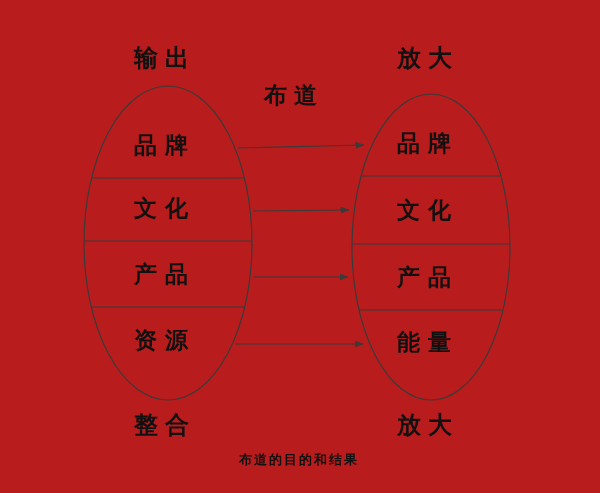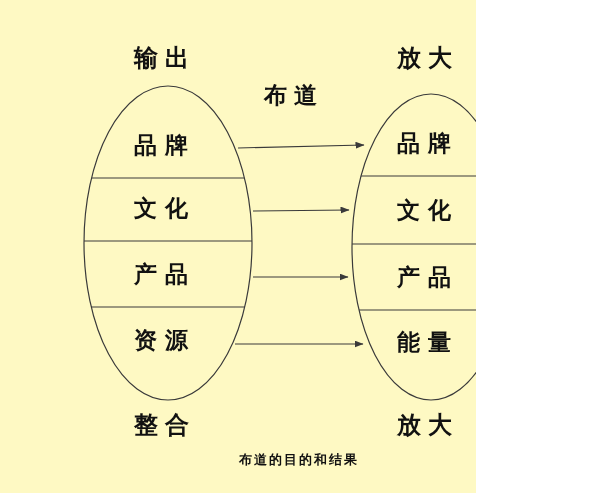--- a/index.html
+++ b/index.html
@@ -2,23 +2,23 @@
 <html><head>
 <meta charset="utf-8">
 <style>
   html, body {
     margin: 0;
     padding: 0;
     background: #ffffff;
   }
   .canvas {
     position: relative;
-    width: 476px;
+    width: 600px;
     height: 493px;
-    background: #fef9c3;
+    background: #b91c1c;
     overflow: hidden;
     font-family: "DejaVu Sans", sans-serif;
   }
   svg text {
     font-family: "DejaVu Sans", "Liberation Sans", sans-serif;
     fill: #111111;
   }
   .label {
     font-size: 24px;
     font-weight: bold;

